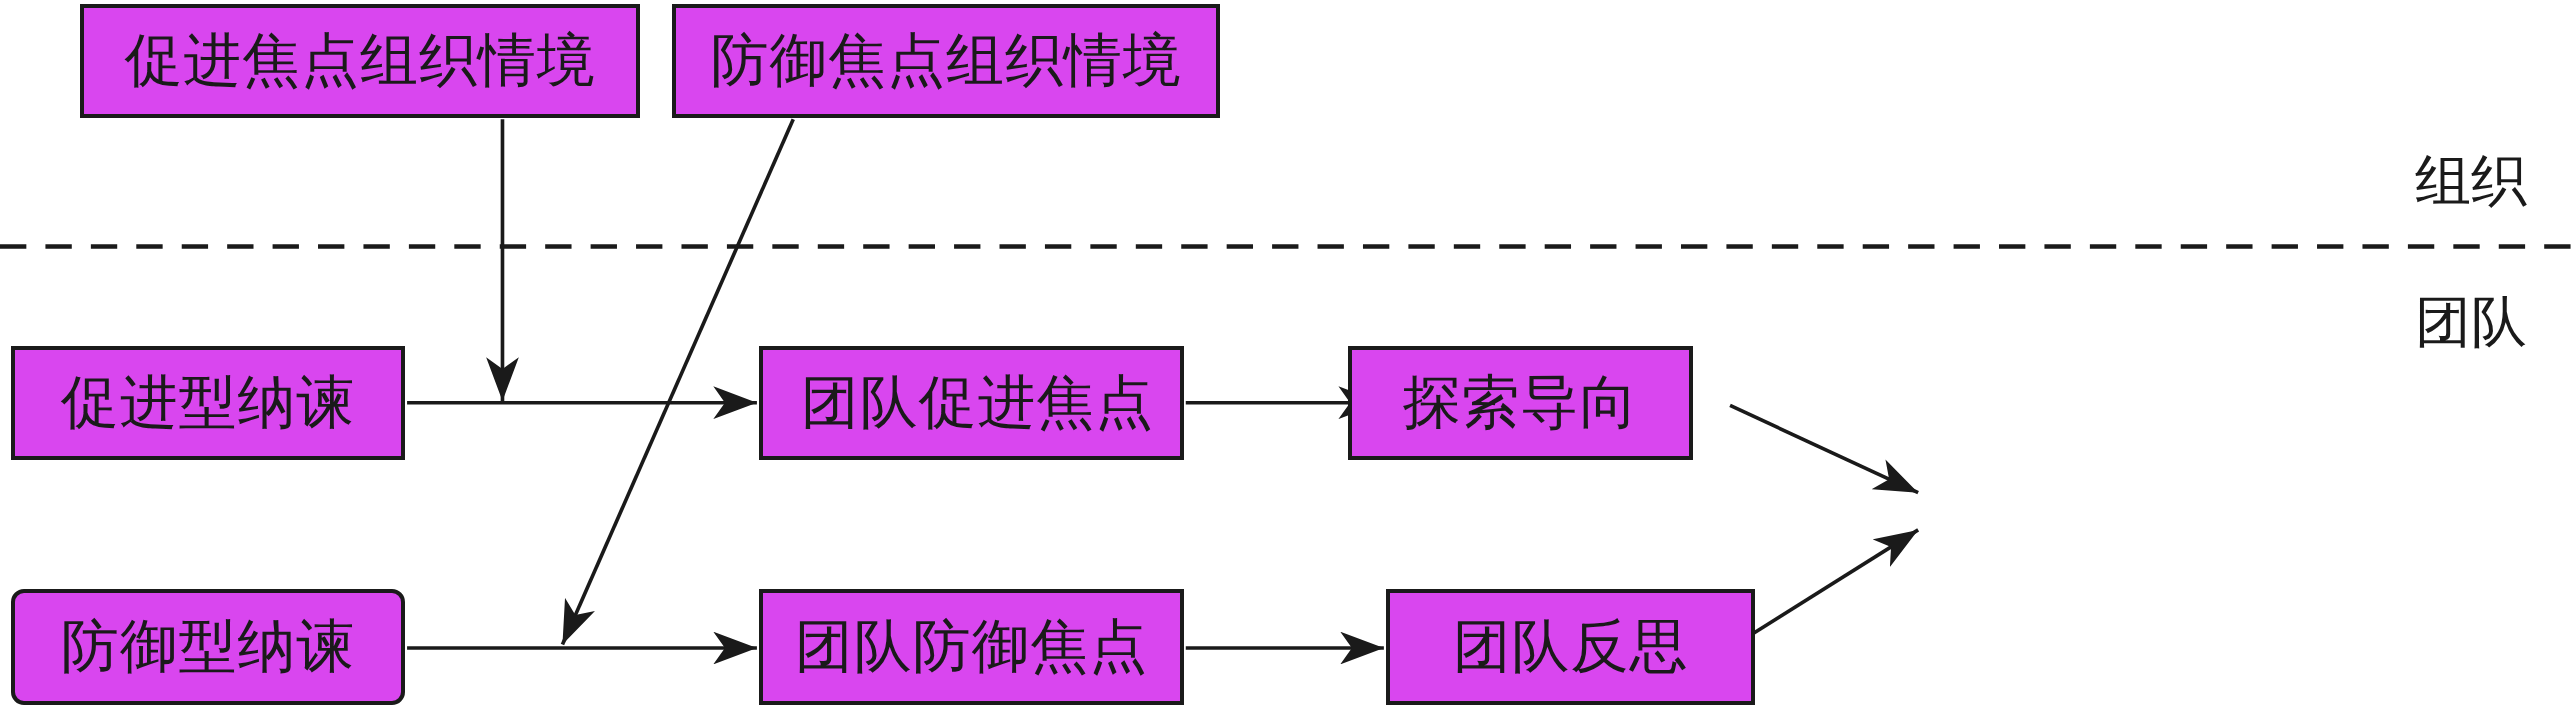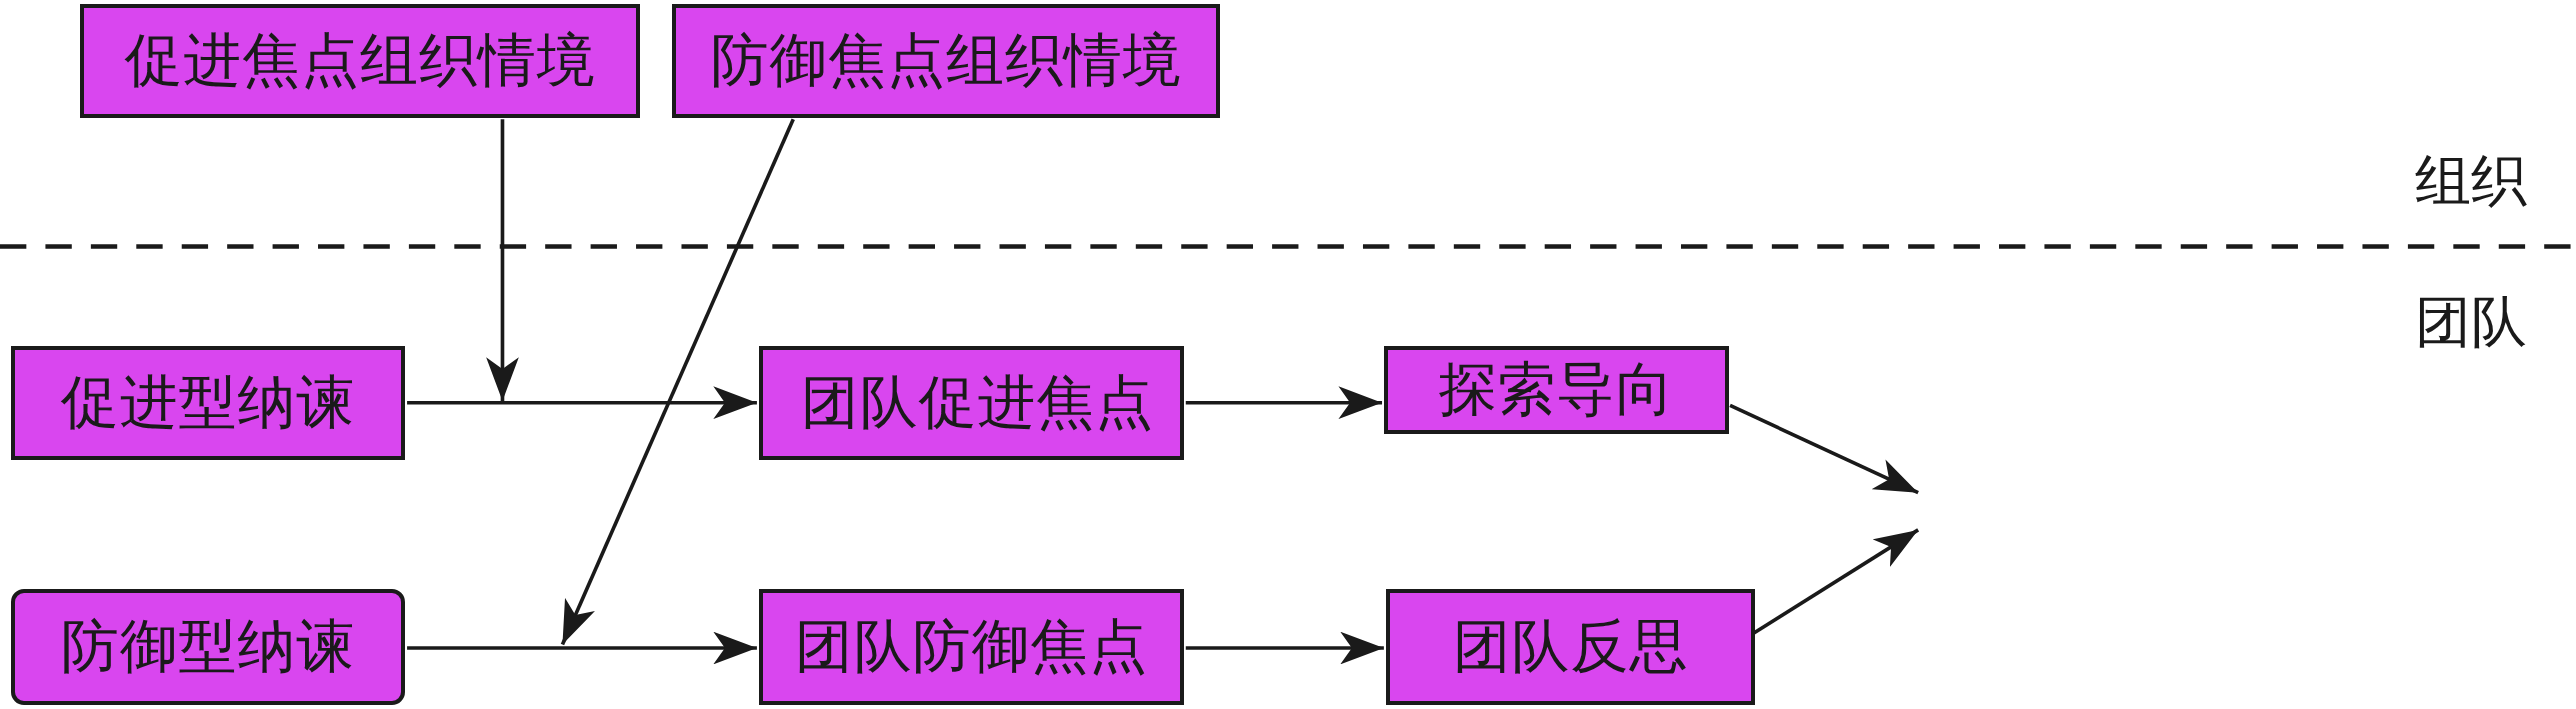--- a/index.html
+++ b/index.html
@@ -94,21 +94,21 @@
   </div>
 
   <div class="node" style="left:759px; top:346px; width:425px; height:114px;padding-left:12px;">
     <span>团队促进焦点</span>
   </div>
 
   <div class="node" style="left:759px; top:589px; width:425px; height:116px;">
     <span>团队防御焦点</span>
   </div>
 
-  <div class="node" style="left:1384px; top:346px; width:345px; height:88px;">
+  <div class="node" style="left:1348px; top:346px; width:345px; height:114px;">
     <span>探索导向</span>
   </div>
 
   <div class="node" style="left:1386px; top:589px; width:369px; height:116px;">
     <span>团队反思</span>
   </div>
 
 
 </div>
 

